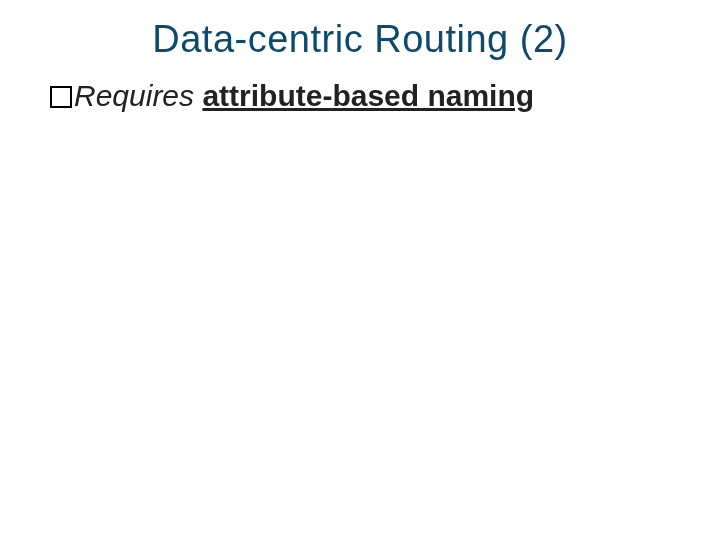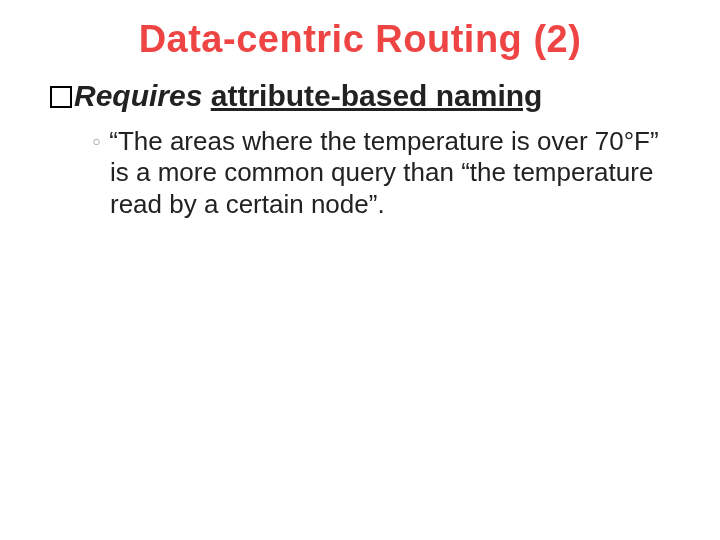--- a/index.html
+++ b/index.html
@@ -13,45 +13,45 @@
   }
   .slide {
     width: 720px;
     height: 540px;
     position: relative;
     box-sizing: border-box;
     padding: 18px 40px 30px 40px;
   }
   .title {
     font-size: 38px;
-    color: #ef4444;
+    color: #0c4a6e;
     text-align: center;
     margin: 0 0 18px 0;
-    font-weight: 700;
+    font-weight: 400;
     letter-spacing: 0.5px;
   }
   .lead {
     font-size: 30px;
     color: #222;
     margin: 0 0 12px 0;
     line-height: 1.15;
     padding-left: 10px;
   }
   .lead .checkbox {
     display: inline-block;
     width: 22px;
     height: 22px;
     border: 2px solid #000;
     vertical-align: -2px;
     margin-right: 2px;
     box-sizing: border-box;
   }
   .lead .italic {
     font-style: italic;
-    font-weight: 700;
+    font-weight: 400;
   }
   .lead .bold {
     font-weight: 700;
     text-decoration: underline;
   }
   .sub {
     font-size: 26px;
     color: #222;
     margin: 0 0 34px 52px;
     line-height: 1.22;
@@ -69,17 +69,14 @@
 <div class="slide">
 
   <h1 class="title">Data-centric Routing (2)</h1>
 
   <p class="lead">
     <span class="checkbox"></span><span class="italic">Requires</span>
     <span class="bold">attribute-based naming</span>
   </p>
 
 
-  <p class="sub">
-    <span class="ring">◦</span><span>“The areas where the temperature is over 70°F” is a more common query than “the temperature read by a certain node”.</span>
-  </p>
 
 </div>
 
 </body></html>

